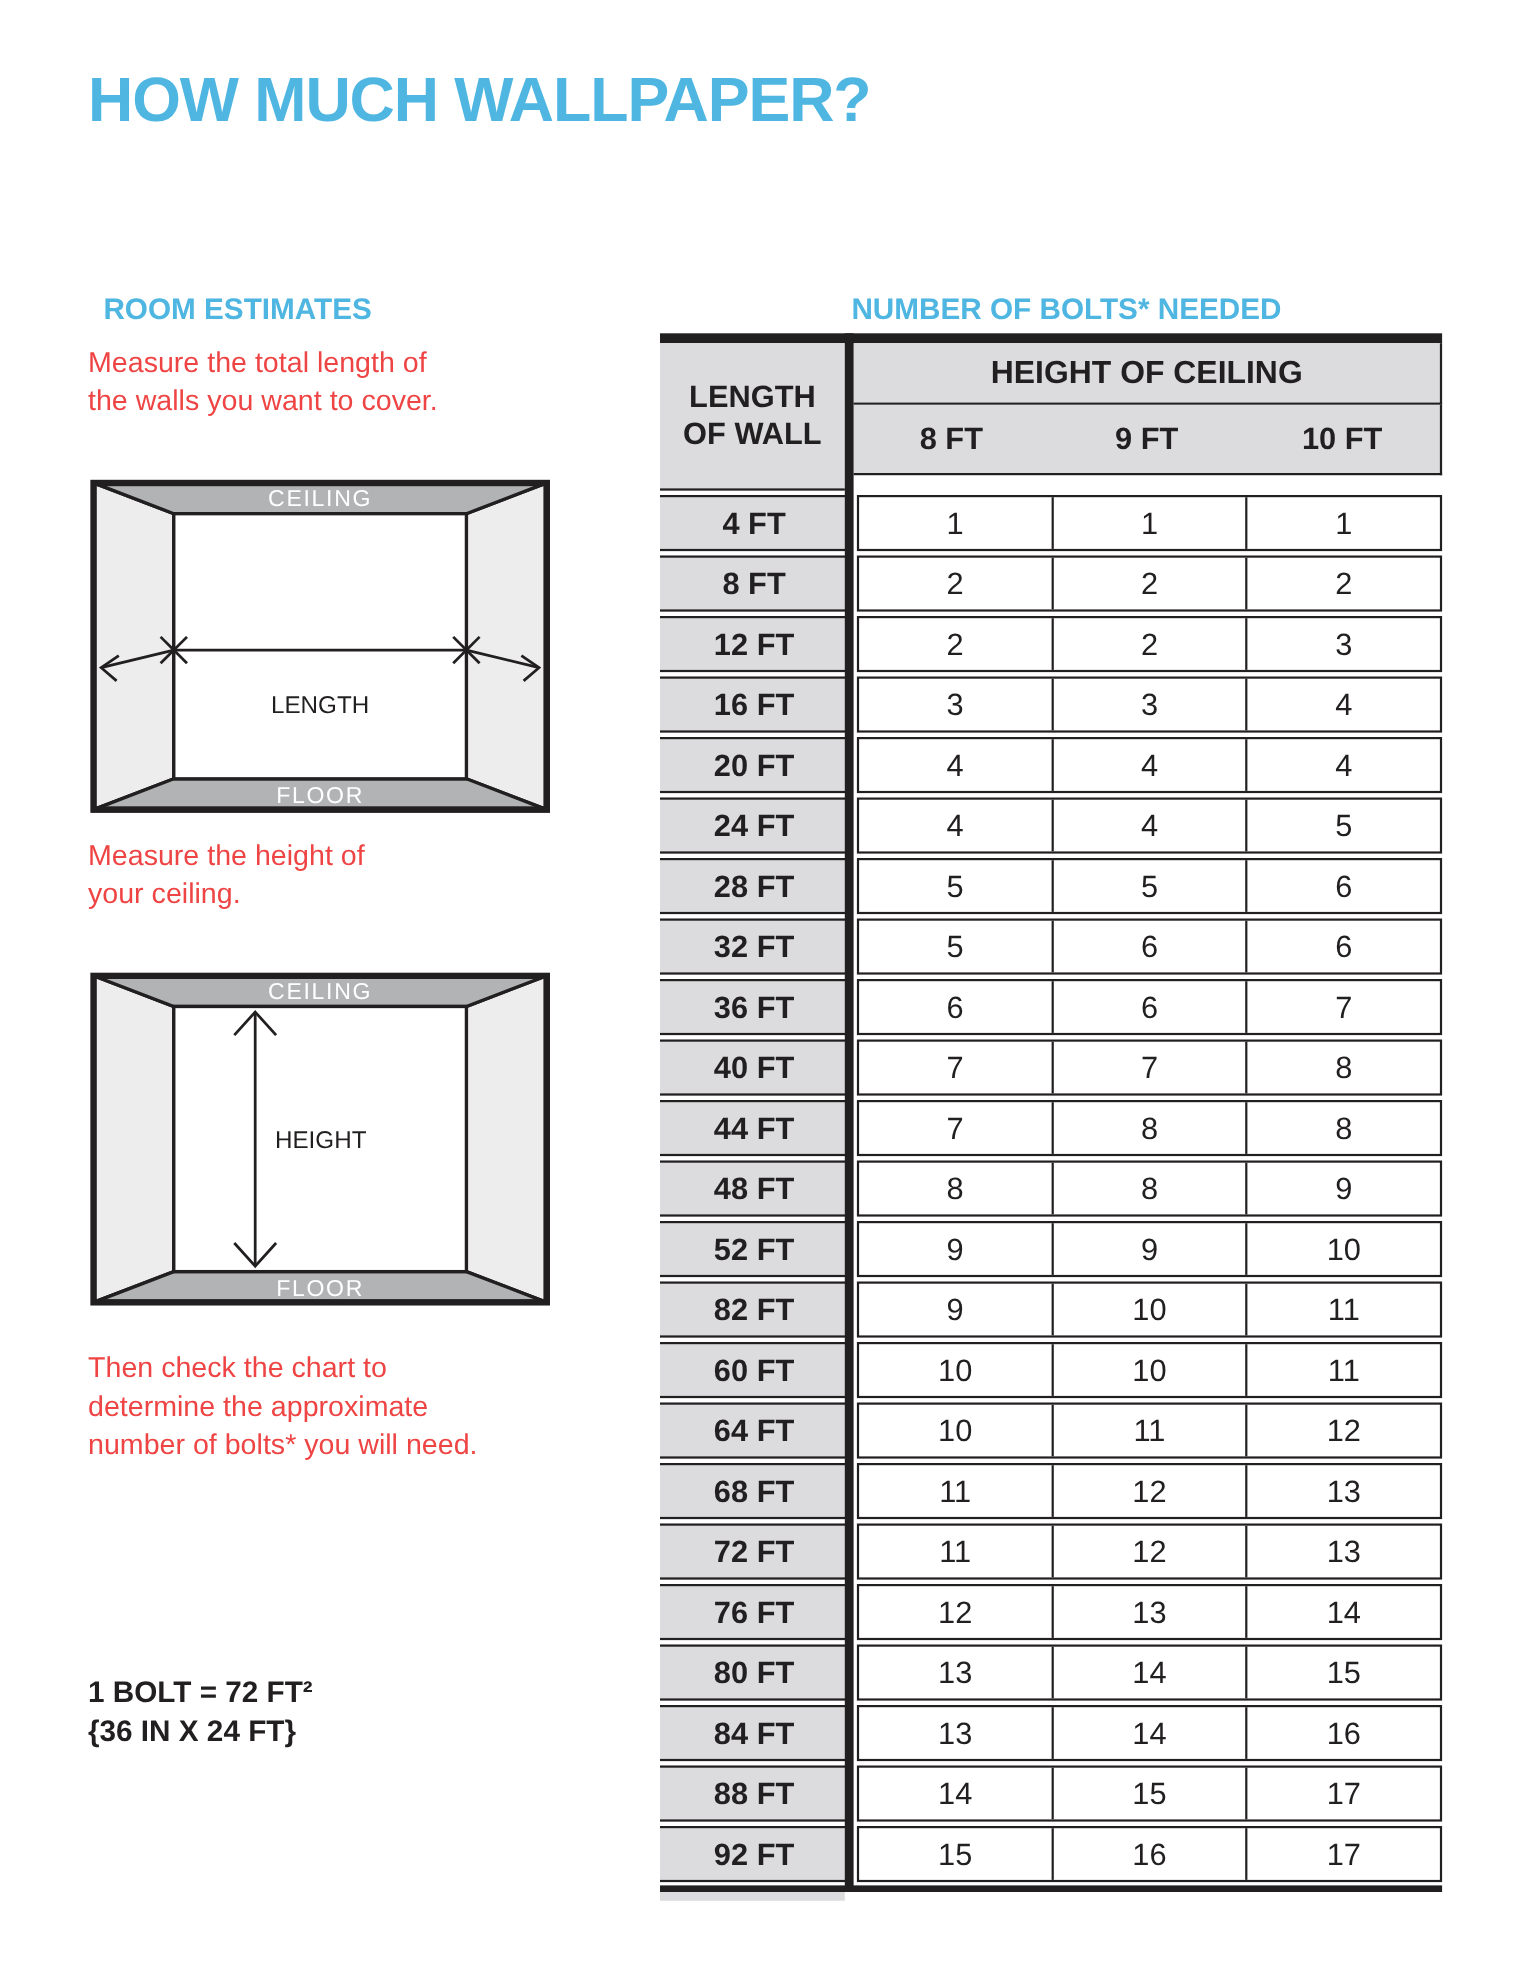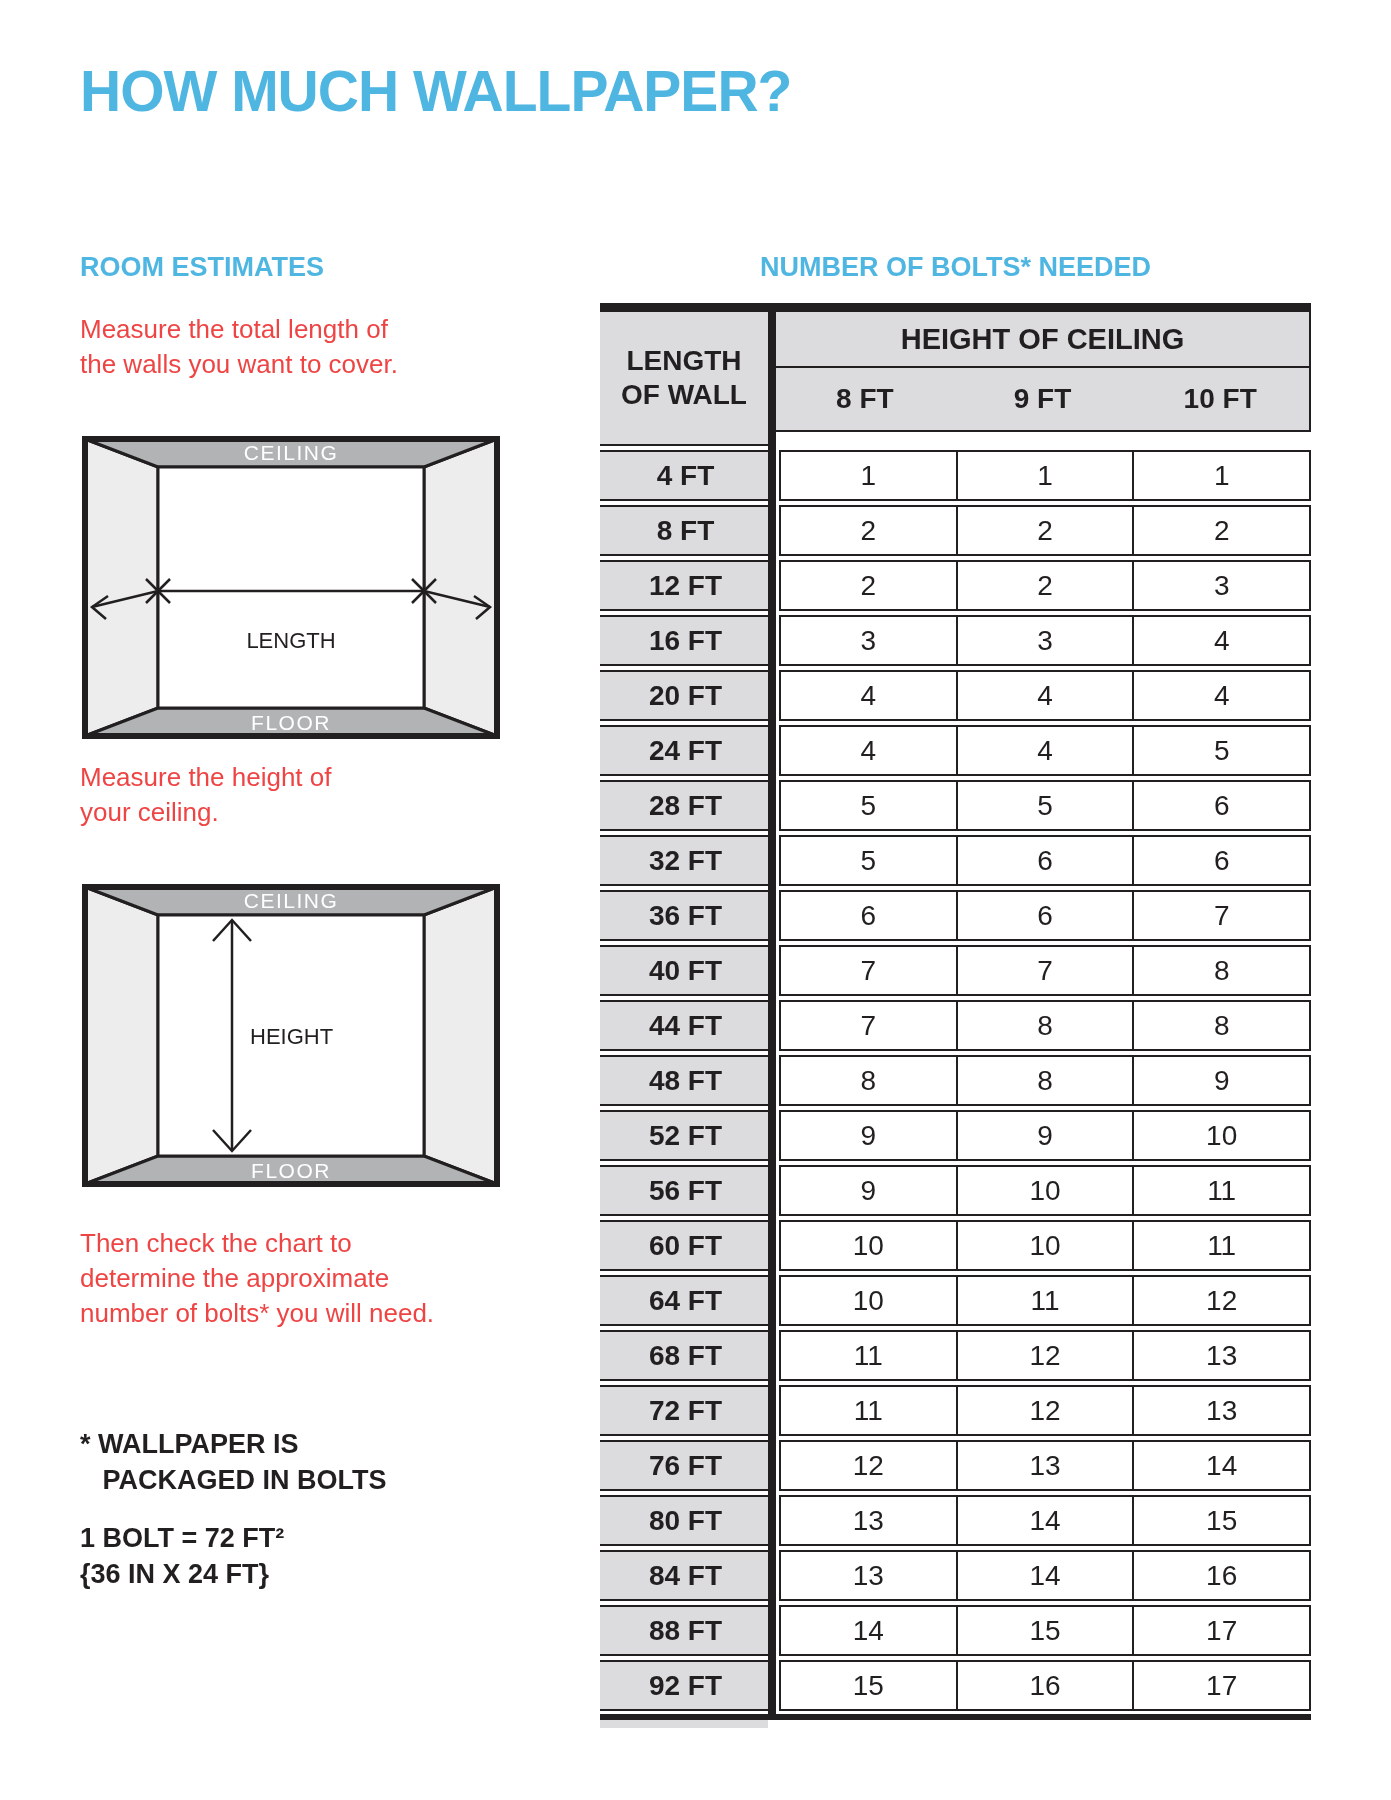--- a/index.html
+++ b/index.html
@@ -4,21 +4,21 @@
 <style>
   html,body { margin:0; padding:0; background:#fff; }
   .page {
     position:relative; width:1391px; height:1800px; background:#ffffff;
     font-family:"Liberation Sans","DejaVu Sans",sans-serif; color:#221f20; overflow:hidden;
   }
   .title {
     position:absolute; left:80px; top:58px; margin:0;
     font-size:57px; font-weight:bold; letter-spacing:-1px; color:#4fb6e2;
   }
-  .sec-heading { position:absolute; margin:0; font-size:27px; font-weight:bold; color:#4fb6e2; letter-spacing:0; }
+  .sec-heading { position:absolute; margin:14px; font-size:27px; font-weight:bold; color:#4fb6e2; letter-spacing:0; }
   #room-heading  { left:80px; top:252px; }
   #table-heading { left:600px; top:252px; width:711px; text-align:center; }
 
   .para { position:absolute; font-size:26px; line-height:35px; white-space:pre-line; color:#ef4444; }
   #p1 { left:80px; top:312px; }
   #p2 { left:80px; top:760px; }
   #p3 { left:80px; top:1226px; }
 
   .fn { position:absolute; left:80px; font-size:27px; line-height:36px; font-weight:bold; white-space:pre-line; }
   #fn1 { top:1426px; }
@@ -124,22 +124,20 @@
     </g>
     <text x="209" y="24" text-anchor="middle" font-size="21" letter-spacing="1.5" fill="#ffffff">CEILING</text>
     <text x="209" y="294" text-anchor="middle" font-size="21" letter-spacing="1.5" fill="#ffffff">FLOOR</text>
     <text x="168" y="160" text-anchor="start" font-size="22" fill="#221f20">HEIGHT</text>
   </svg>
 
   <div class="para" id="p3">Then check the chart to
 determine the approximate
 number of bolts* you will need.</div>
 
-  <div class="fn" id="fn1">* WALLPAPER IS
-&nbsp;&nbsp;&nbsp;PACKAGED IN BOLTS</div>
   <div class="fn" id="fn2">1 BOLT = 72 FT²
 {36 IN X 24 FT}</div>
 
   <h2 class="sec-heading" id="table-heading">NUMBER OF BOLTS* NEEDED</h2>
 
   <div class="bolt-table">
     <div class="topbar"></div>
     <div class="vdivider"></div>
     <div class="thead">
       <div class="corner">LENGTH
@@ -265,21 +263,21 @@
         <div class="drow">
           <div class="rowhead">52 FT</div>
           <div class="rowspacer"></div>
           <div class="dcells">
             <div class="dcell">9</div>
             <div class="dcell">9</div>
             <div class="dcell">10</div>
           </div>
         </div>
         <div class="drow">
-          <div class="rowhead">56 FT</div>
+          <div class="rowhead">82 FT</div>
           <div class="rowspacer"></div>
           <div class="dcells">
             <div class="dcell">9</div>
             <div class="dcell">10</div>
             <div class="dcell">11</div>
           </div>
         </div>
         <div class="drow">
           <div class="rowhead">60 FT</div>
           <div class="rowspacer"></div>

